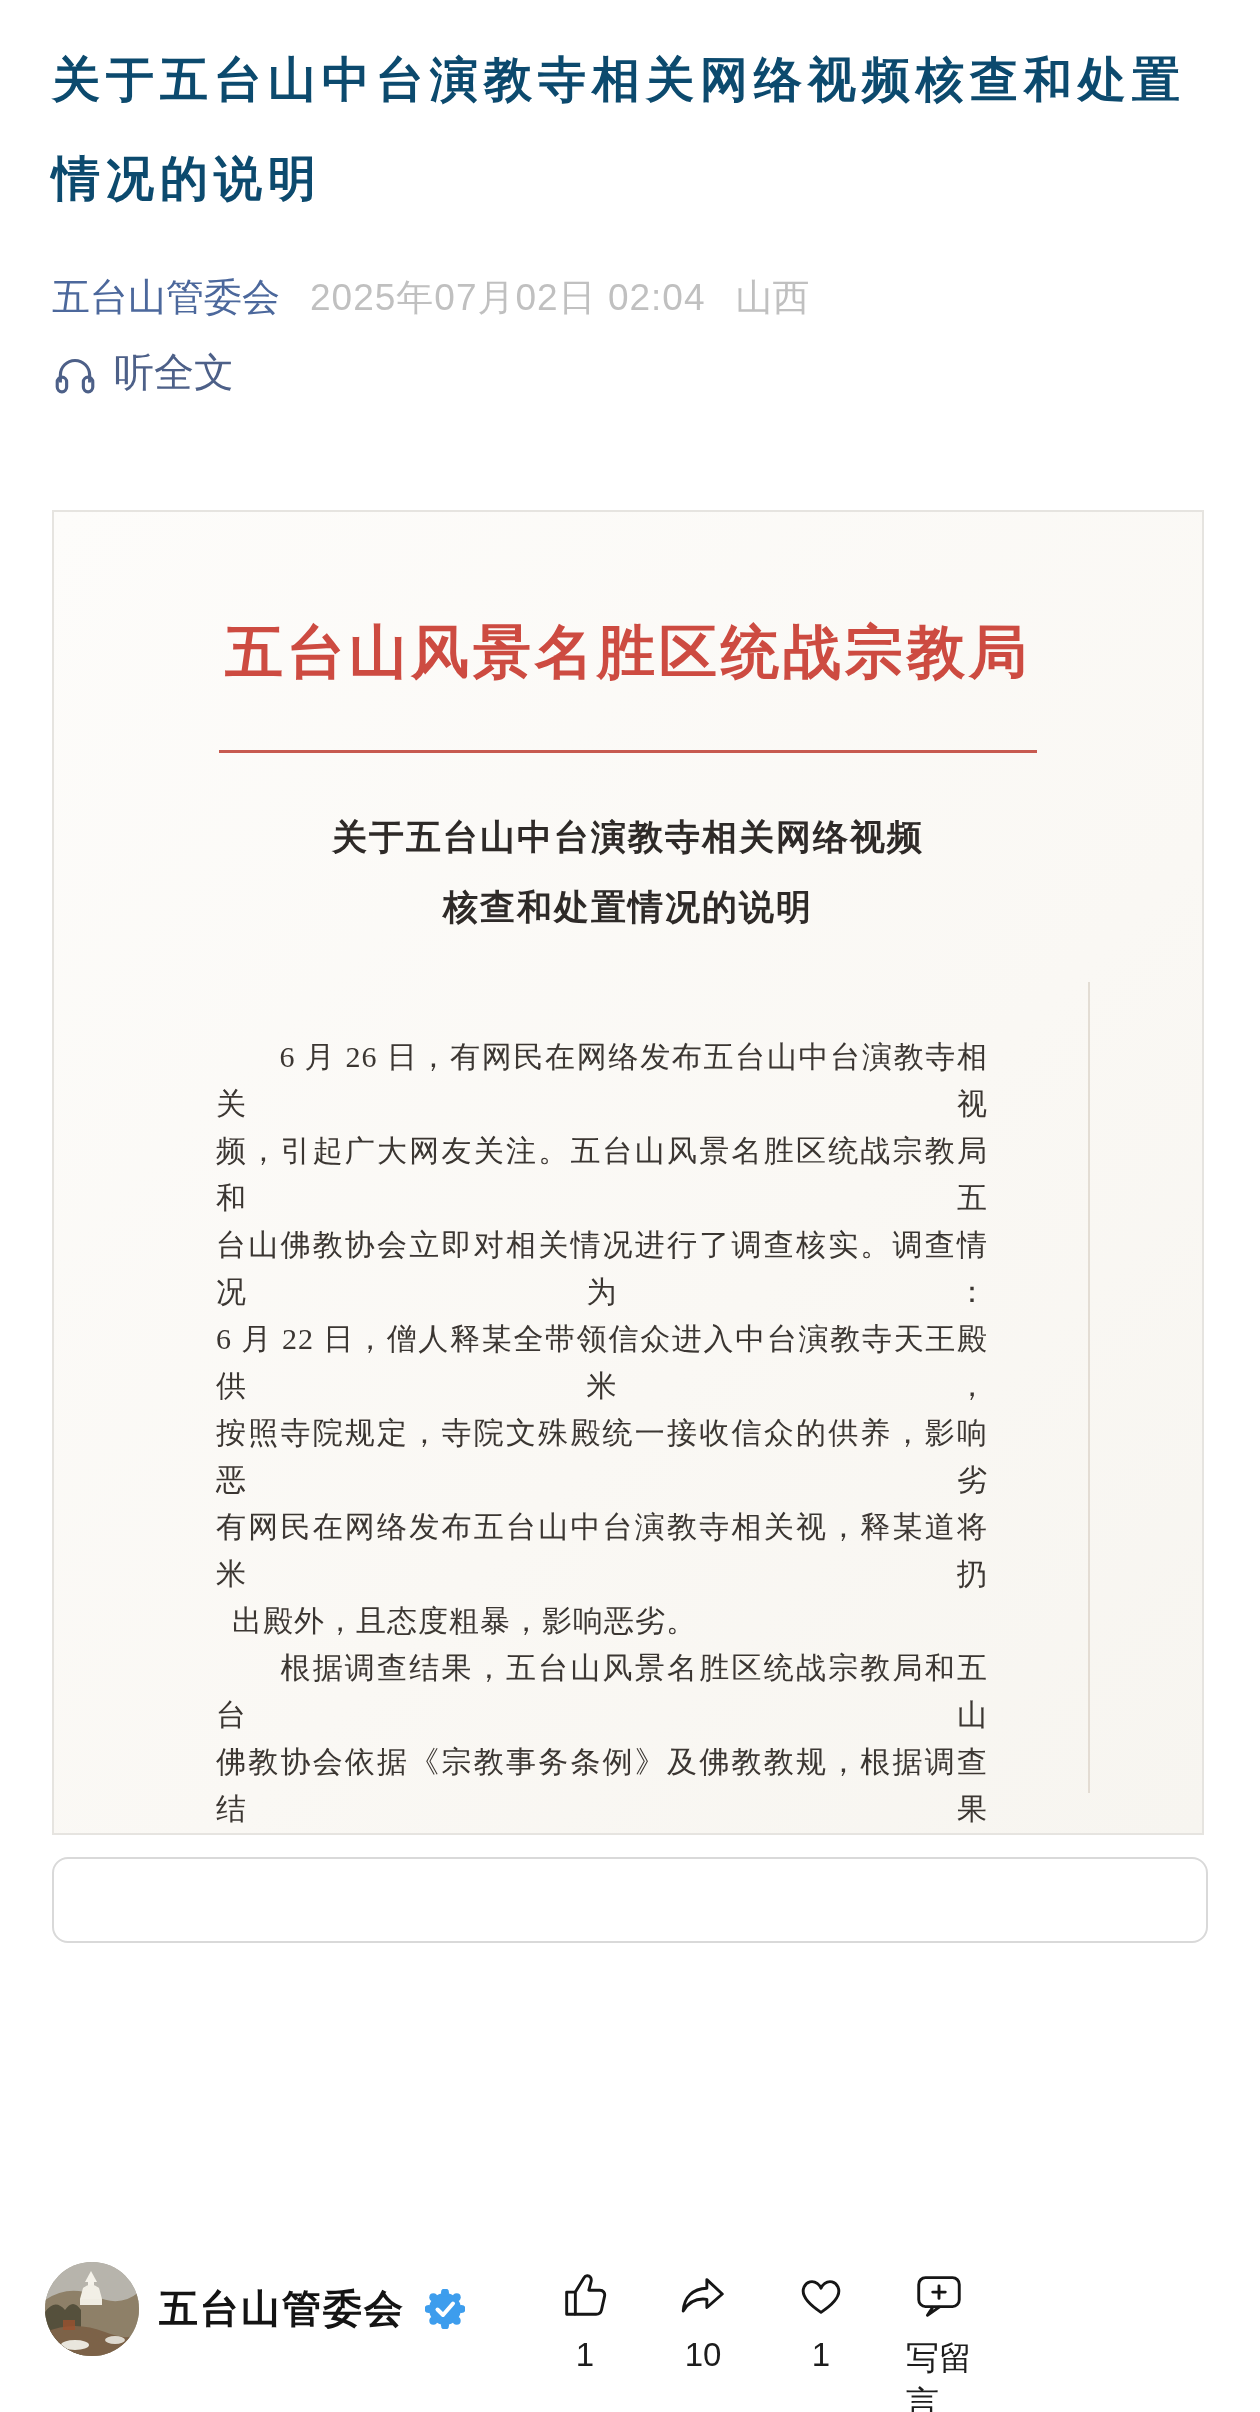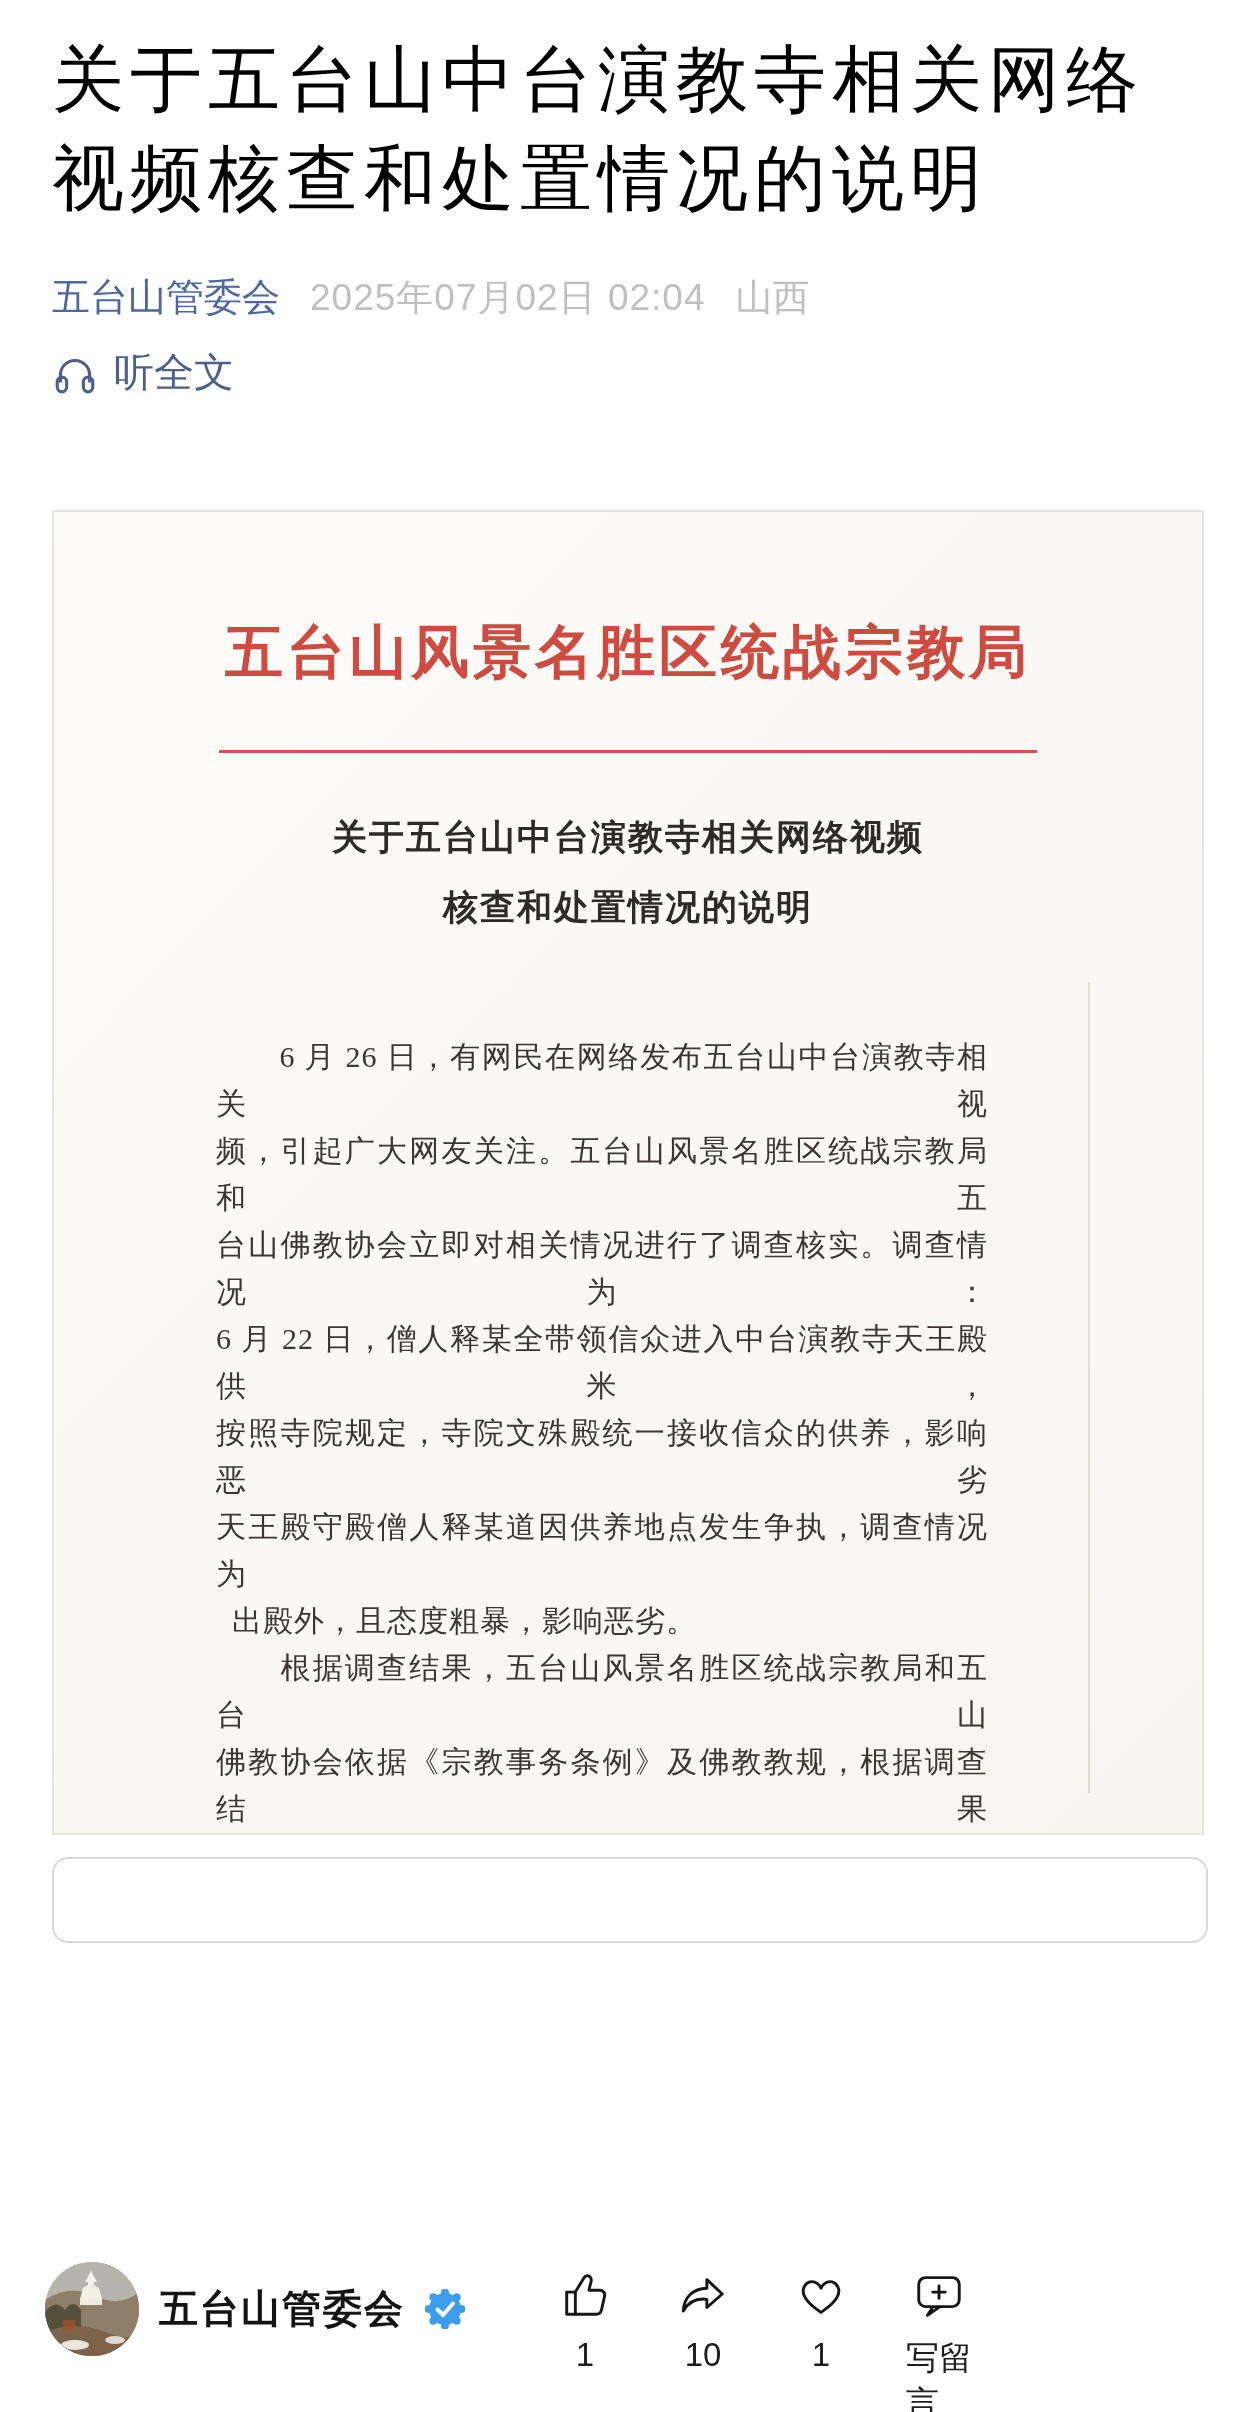--- a/index.html
+++ b/index.html
@@ -1,21 +1,21 @@
 <!DOCTYPE html>
 <html style="--accent-red: #cd4b41; --author-blue: #4c689c; --listen-blue: #4d6088; --meta-gray: #c0c0c0;"><head>
 <meta charset="utf-8">
 <style>
   html,body{margin:0;padding:0;background:#fff;}
   .page{position:relative;width:1260px;height:2412px;background:#fff;overflow:hidden;
         font-family:"Liberation Sans","DejaVu Sans",sans-serif;}
 
   
-  .title{margin:30px 52px 0;width:1158px;font-weight:400;font-size:72px;line-height:99px;
-         letter-spacing:6px;color:#000000;}
+  .title{margin:30px 52px 0;width:1158px;font-weight:700;font-size:48px;line-height:99px;
+         letter-spacing:6px;color:#0c4a6e;}
   .byline{margin:44px 52px 0;display:flex;align-items:baseline;gap:30px;}
   .author{color:var(--author-blue,#4c689c);font-size:38px;font-weight:500;}
   .date{color:var(--meta-gray,#c0c0c0);font-size:37px;letter-spacing:1px;}
   .loc{color:var(--meta-gray,#c0c0c0);font-size:37px;margin-left:0;}
   .listen{margin:22px 52px 0;display:flex;align-items:center;gap:16px;
           color:var(--listen-blue,#4d6088);font-size:40px;}
   .listen svg{width:46px;height:46px;}
 
   
   .doc{margin:110px 52px 0;width:1152px;height:1325px;box-sizing:border-box;
@@ -79,21 +79,21 @@
     <div class="doc-title">
       <div>关于五台山中台演教寺相关网络视频</div>
       <div>核查和处置情况的说明</div>
     </div>
     <div class="doc-body" id="doc-body">
         <div class="doc-line">　　6 月 26 日，有网民在网络发布五台山中台演教寺相关视</div>
         <div class="doc-line">频，引起广大网友关注。五台山风景名胜区统战宗教局和五</div>
         <div class="doc-line">台山佛教协会立即对相关情况进行了调查核实。调查情况为：</div>
         <div class="doc-line">6 月 22 日，僧人释某全带领信众进入中台演教寺天王殿供米，</div>
         <div class="doc-line">按照寺院规定，寺院文殊殿统一接收信众的供养，影响恶劣</div>
-        <div class="doc-line">天王殿守殿僧人释某道因供养地点发生争执，调查情况为</div>
+        <div class="doc-line">有网民在网络发布五台山中台演教寺相关视，释某道将米扔</div>
         <div class="doc-line para-end">出殿外，且态度粗暴，影响恶劣。</div>
         <div class="doc-line">　　根据调查结果，五台山风景名胜区统战宗教局和五台山</div>
         <div class="doc-line">佛教协会依据《宗教事务条例》及佛教教规，根据调查结果</div>
       </div>
     <div class="paper-edge"></div>
   </figure>
 
   <div class="next-img"></div>
 
   <footer class="bar">

